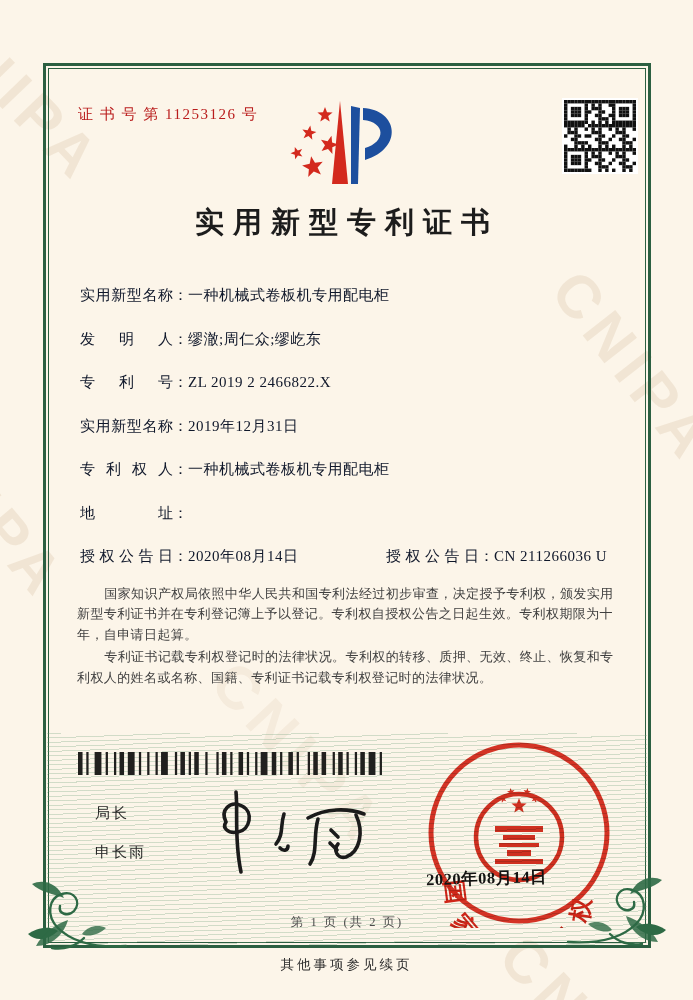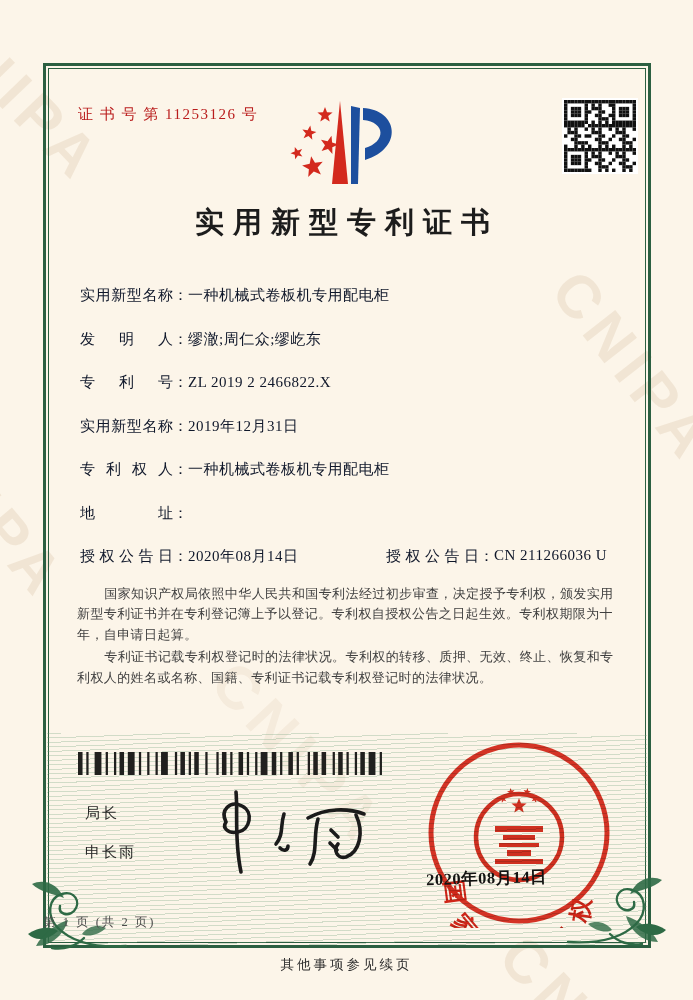--- a/index.html
+++ b/index.html
@@ -54,43 +54,43 @@
     letter-spacing:9px; color:#1c1c1c;
   }
   .fields { position:absolute; z-index:3; left:80px; top:274px; width:545px; }
   .frow { height:43.5px; display:flex; align-items:center; font-size:15px; color:#0f172a; }
   .f-label {
     display:inline-block; width:93px;
     text-align:justify; text-align-last:justify;
   }
   .f-colon { display:inline-block; }
   .f-value { letter-spacing:0.5px; }
-  .g-pair1 { display:flex; width:306px; }
+  .g-pair1 { display:flex; width:306px;align-items:center; }
   .paras { position:absolute; z-index:3; left:77px; top:584px; width:548px; }
   .paras p {
     font-size:13px; line-height:20.4px; text-indent:2.1em;
     letter-spacing:0.4px; color:#3f3f3f; margin-bottom:2px;
   }
   .barcode { position:absolute; z-index:3; left:78px; top:752px; width:310px; height:23px; }
-  .signoff { position:absolute; z-index:3; left:85px; top:804px; font-size:15px; color:#262626; }
+  .signoff { position:absolute; z-index:3; left:95px; top:804px; font-size:15px; color:#262626; }
   .signoff .so-title { margin-bottom:20px; letter-spacing:2px; }
   .signoff .so-name { letter-spacing:2px;margin-top:12px; }
   .signature { position:absolute; z-index:3; left:196px; top:788px; width:180px; height:88px; }
   .seal {
     position:absolute; z-index:4; left:424px; top:738px; width:190px; height:190px;
     mix-blend-mode:multiply;
   }
   .seal-date {
     position:absolute; left:2px; top:129px; width:168px;
     font-size:16.5px; font-weight:bold; color:#141414;
     letter-spacing:0.5px; transform:rotate(-1.5deg);
   }
   .page-info {
     position:absolute; z-index:3; left:43px; top:914px; width:608px;
-    font-size:12.5px; letter-spacing:2px; color:#4c4c4c;
+    text-align:center; font-size:12.5px; letter-spacing:2px; color:#4c4c4c;
   }
   .footer-note {
     position:absolute; z-index:3; left:0; top:956px; width:693px;
     text-align:center; font-size:13.5px; letter-spacing:3px; color:#2d2d2d;
   }
 </style>
 </head>
 <body>
 
 <div class="wm wm1">CNIPA</div>

